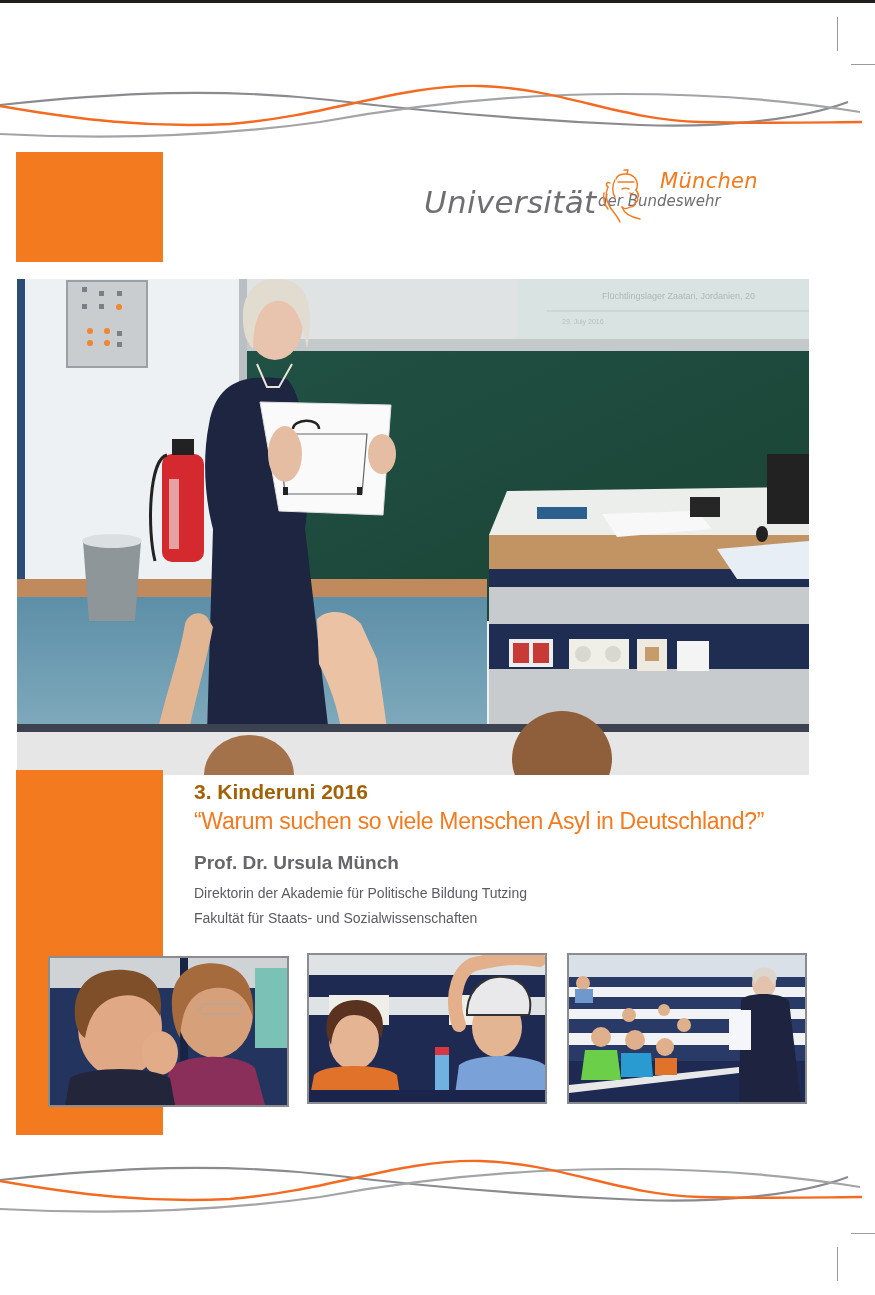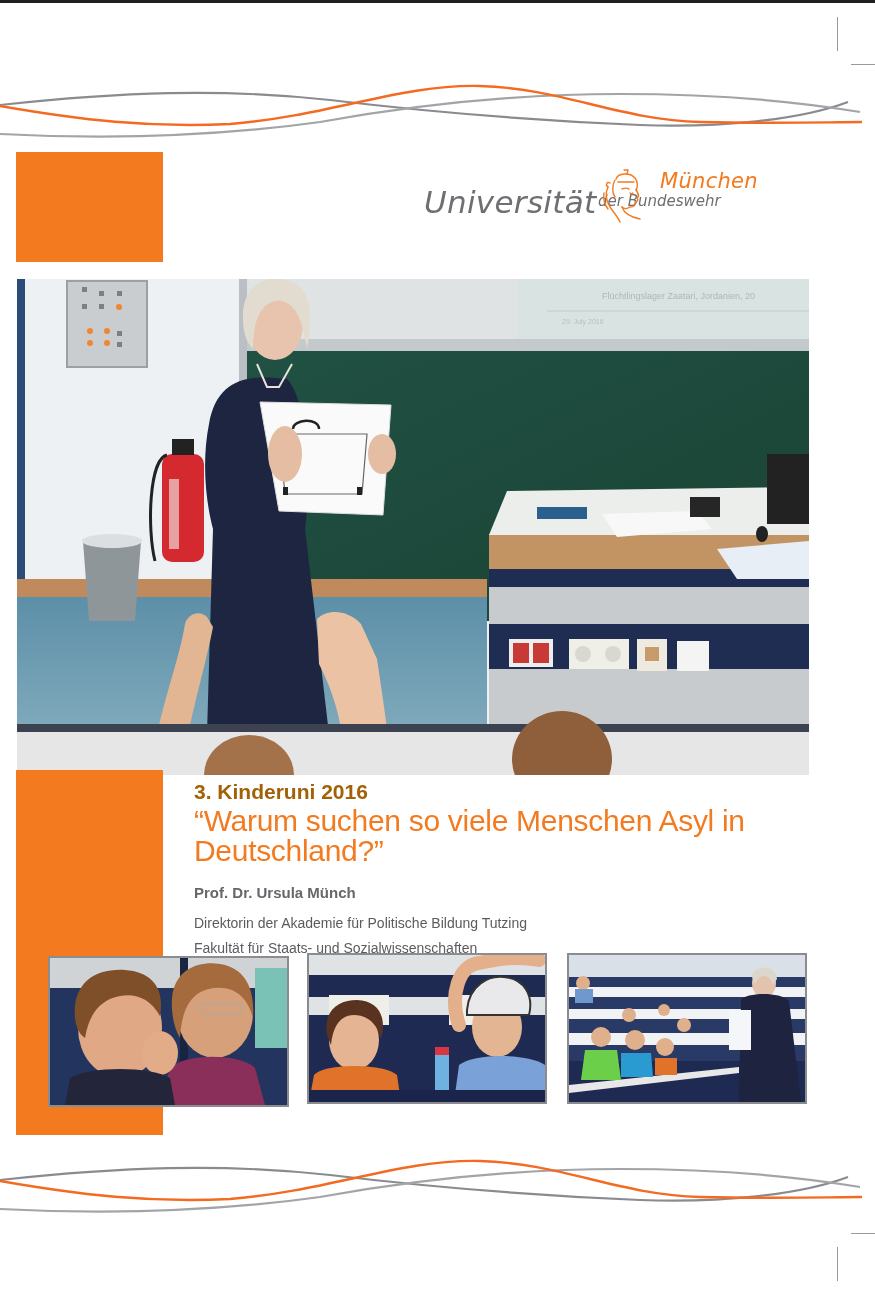--- a/index.html
+++ b/index.html
@@ -13,22 +13,22 @@
   .logo .sub { position: absolute; left: 178px; top: 4px; font-family: "DejaVu Sans", sans-serif; font-style: italic; font-size: 15px; color: #6f6f73; margin-top: 43px; }
   .logo .uni { position: absolute; left: 4px; top: 39px; font-family: "DejaVu Sans", sans-serif; font-style: italic; font-size: 31px; color: #6f6f73; letter-spacing: 0.3px; }
   .logo .city { position: absolute; left: 240px; top: 24px; font-family: "DejaVu Sans", sans-serif; font-style: italic; font-size: 21px; color: #f37a1f; letter-spacing: 0.3px; }
   .logo .crest { position: absolute; left: 180px; top: 22px; width: 52px; height: 58px; }
 
   .photo { position: absolute; overflow: hidden; }
   .main-photo { left: 17px; top: 267px; width: 792px; height: 496px; background: #e8ecee; margin-top: 12px; }
 
   .text-block { position: absolute; left: 194px; top: 778px; width: 640px; }
   .event-title { font-weight: bold; font-size: 21px; color: #a16207; margin: 0; line-height: 28px; }
-  .lecture-title { font-size: 30px; color: #f37a1f; margin: 0; line-height: 30px; letter-spacing: -0.3px; }
-  .speaker { font-weight: bold; font-size: 15px; color: #66666b; margin: 14px 0 0 0; line-height: 26px; }
+  .lecture-title { font-size: 23px; color: #f37a1f; margin: 0; line-height: 30px; letter-spacing: -0.3px; }
+  .speaker { font-weight: bold; font-size: 19px; color: #66666b; margin: 14px 0 0 0; line-height: 26px; }
   .affil { font-size: 14px; color: #5b5b60; line-height: 25px; margin: 0; }
   .affil.first { margin-top: 5px; }
 
   .thumb { position: absolute; border: 2px solid #8a8c90; box-sizing: border-box; overflow: hidden; }
 </style>
 </head>
 <body>
 
 <div class="top-border"></div>
 

